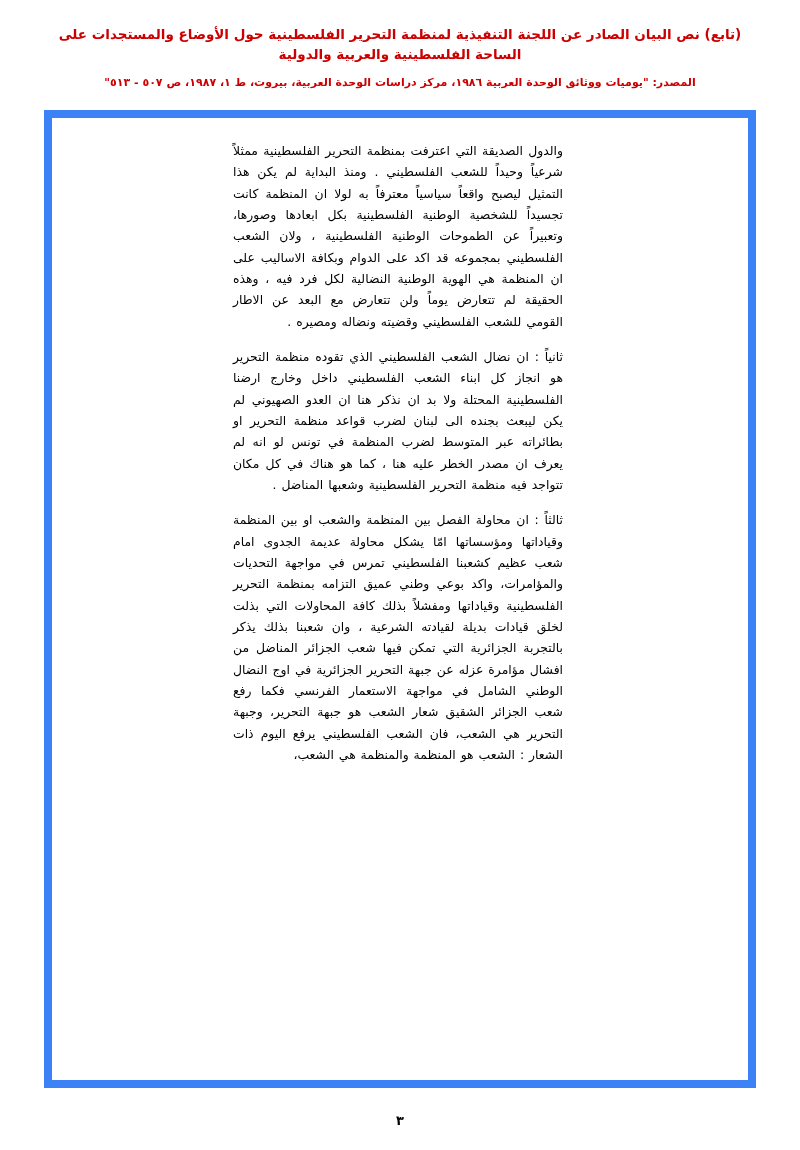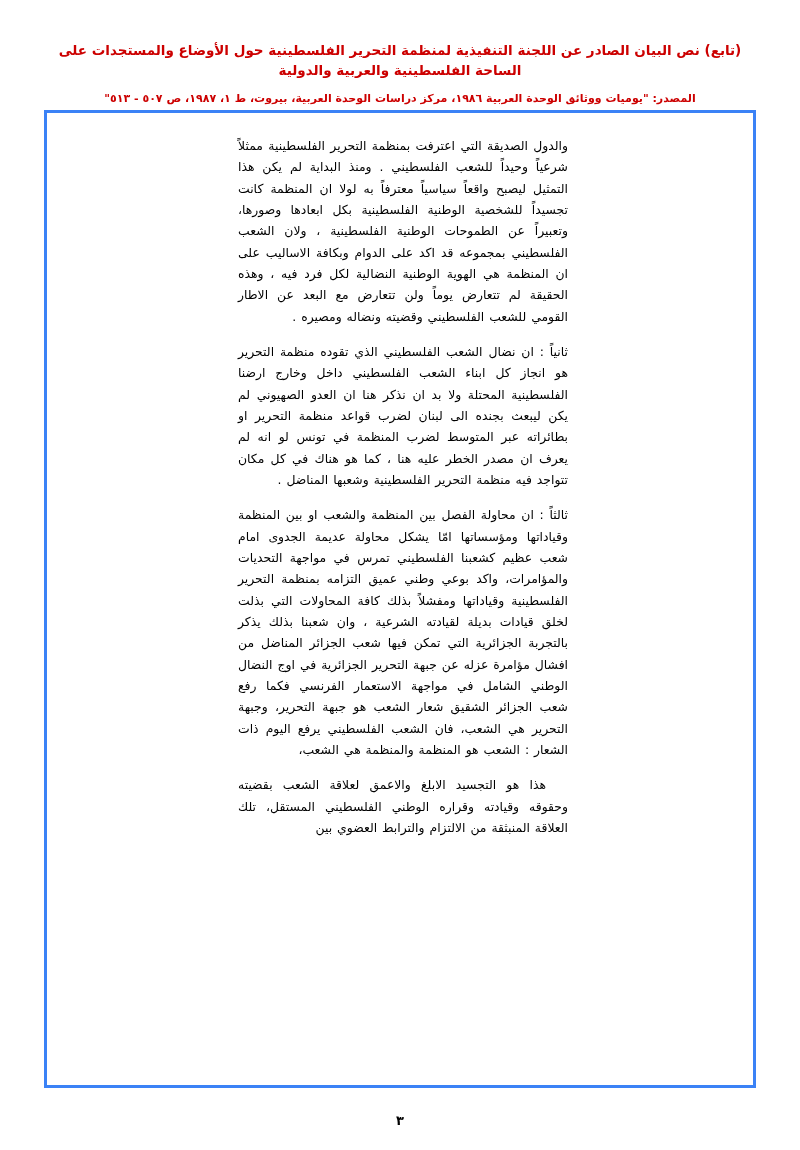--- a/index.html
+++ b/index.html
@@ -17,21 +17,21 @@
   }
   .page {
     width: 800px;
     height: 1150px;
     position: relative;
     box-sizing: border-box;
     padding: 0;
   }
   .header {
     text-align: center;
-    padding: 40px 40px 0 40px;
+    padding: 24px 40px 0 40px;
   }
   .header-title {
     color: #cc0000;
     font-weight: bold;
     font-size: 13.5px;
     line-height: 1.5;
     direction: rtl;
     letter-spacing: 0px;
   }
   .header-source {
@@ -41,21 +41,21 @@
     line-height: 1.5;
     direction: rtl;
     margin-top: 10px;
   }
   .frame {
     position: absolute;
     top: 110px;
     right: 44px;
     left: 44px;
     bottom: 62px;
-    border: 3px solid #3b82f6;
+    border: 8px solid #3b82f6;
     box-sizing: border-box;
   }
   .frame-inner {
     position: absolute;
     top: 0;
     right: 0;
     left: 0;
     bottom: 0;
     padding: 22px 30px 10px 30px;
     box-sizing: border-box;
@@ -98,20 +98,19 @@
     <div class="header-title">(تابع) نص البيان الصادر عن اللجنة التنفيذية لمنظمة التحرير الفلسطينية حول الأوضاع والمستجدات على الساحة الفلسطينية والعربية والدولية</div>
     <div class="header-source">المصدر: "يوميات ووثائق الوحدة العربية ١٩٨٦، مركز دراسات الوحدة العربية، بيروت، ط ١، ١٩٨٧، ص ٥٠٧ - ٥١٣"</div>
   </div>
 
   <div class="frame">
     <div class="frame-inner">
       <div class="col">
         <p class="para">والدول الصديقة التي اعترفت بمنظمة التحرير الفلسطينية ممثلاً شرعياً وحيداً للشعب الفلسطيني . ومنذ البداية لم يكن هذا التمثيل ليصبح واقعاً سياسياً معترفاً به لولا ان المنظمة كانت تجسيداً للشخصية الوطنية الفلسطينية بكل ابعادها وصورها، وتعبيراً عن الطموحات الوطنية الفلسطينية ، ولان الشعب الفلسطيني بمجموعه قد اكد على الدوام وبكافة الاساليب على ان المنظمة هي الهوية الوطنية النضالية لكل فرد فيه ، وهذه الحقيقة لم تتعارض يوماً ولن تتعارض مع البعد عن الاطار القومي للشعب الفلسطيني وقضيته ونضاله ومصيره .</p>
         <p class="para">ثانياً : ان نضال الشعب الفلسطيني الذي تقوده منظمة التحرير هو انجاز كل ابناء الشعب الفلسطيني داخل وخارج ارضنا الفلسطينية المحتلة ولا بد ان نذكر هنا ان العدو الصهيوني لم يكن ليبعث بجنده الى لبنان لضرب قواعد منظمة التحرير او بطائراته عبر المتوسط لضرب المنظمة في تونس لو انه لم يعرف ان مصدر الخطر عليه هنا ، كما هو هناك في كل مكان تتواجد فيه منظمة التحرير الفلسطينية وشعبها المناضل .</p>
         <p class="para">ثالثاً : ان محاولة الفصل بين المنظمة والشعب او بين المنظمة وقياداتها ومؤسساتها امّا يشكل محاولة عديمة الجدوى امام شعب عظيم كشعبنا الفلسطيني تمرس في مواجهة التحديات والمؤامرات، واكد بوعي وطني عميق التزامه بمنظمة التحرير الفلسطينية وقياداتها ومفشلاً بذلك كافة المحاولات التي بذلت لخلق قيادات بديلة لقيادته الشرعية ، وان شعبنا بذلك يذكر بالتجربة الجزائرية التي تمكن فيها شعب الجزائر المناضل من افشال مؤامرة عزله عن جبهة التحرير الجزائرية في اوج النضال الوطني الشامل في مواجهة الاستعمار الفرنسي فكما رفع شعب الجزائر الشقيق شعار الشعب هو جبهة التحرير، وجبهة التحرير هي الشعب، فان الشعب الفلسطيني يرفع اليوم ذات الشعار : الشعب هو المنظمة والمنظمة هي الشعب،</p>
-        <p class="para indent">هذا هو التجسيد الابلغ والاعمق لعلاقة الشعب بقضيته وحقوقه وقيادته وقراره الوطني الفلسطيني المستقل، تلك العلاقة المنبثقة من الالتزام والترابط العضوي بين</p>
       </div>
     </div>
   </div>
 
   <div class="page-number">٣</div>
 
 </div>
 
 </body></html>

